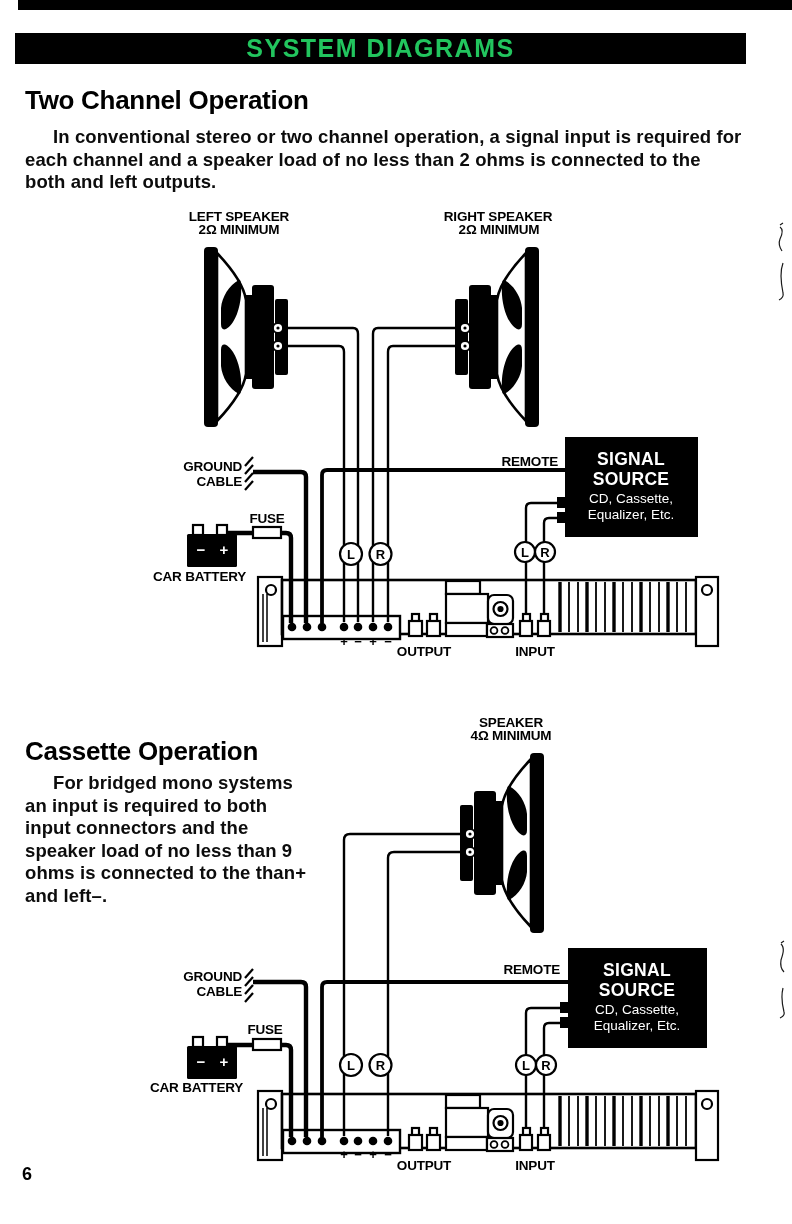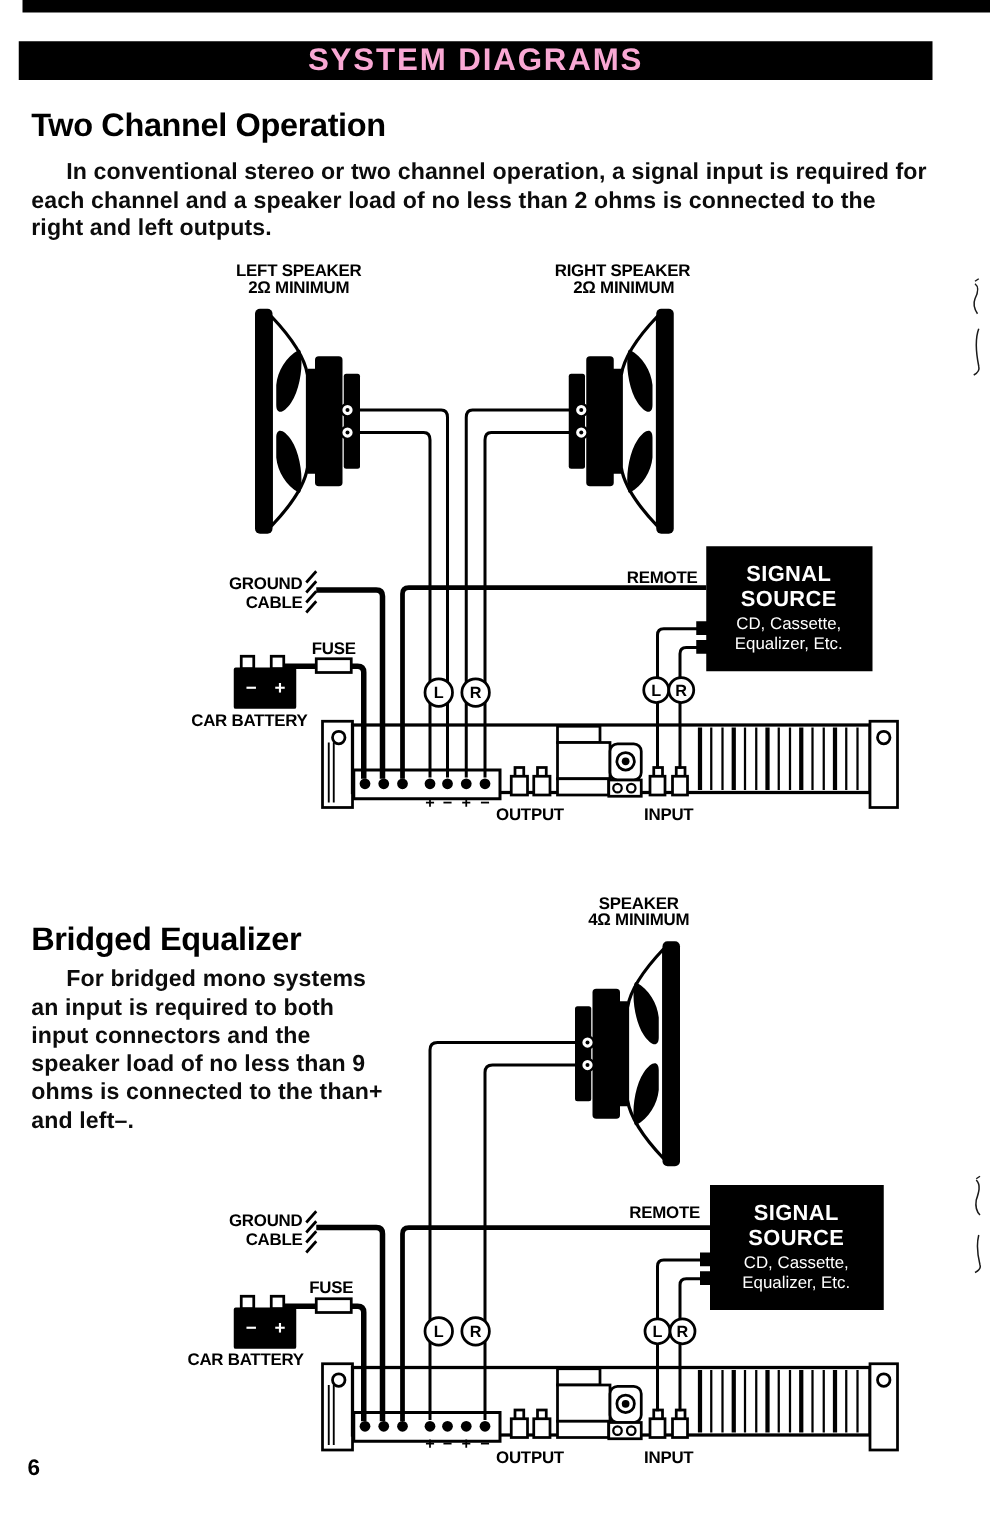--- a/index.html
+++ b/index.html
@@ -4,21 +4,21 @@
 <style>
   html,body { margin:0; padding:0; background:#e8e8e8; }
   .sheet {
     position:relative; width:792px; height:1224px; margin:0 auto;
     background:#ffffff; overflow:hidden;
     font-family:"Liberation Sans", sans-serif; color:#000;
   }
   .top-strip { position:absolute; left:18px; top:0; width:774px; height:10px; background:#000; }
   .title-bar {
     position:absolute; left:15px; top:33px; width:731px; height:31px;
-    background:#000; color:#f9a8d4; display:flex; align-items:center; justify-content:center;
+    background:#000; color:#22c55e; display:flex; align-items:center; justify-content:center;
     font-size:25px; font-weight:bold; letter-spacing:1.5px;
   }
   .h1 { position:absolute; left:25px; font-size:26px; font-weight:bold; letter-spacing:-0.3px; }
   #h1-1 { top:85px; }
   #h1-2 { top:736px; }
   .body-text { position:absolute; left:25px; font-size:18.5px; line-height:22.5px; color:#0c0c0c; letter-spacing:0.1px;font-weight:bold; }
   #p1 { top:126px; width:748px; }
   #p2 { top:772px; width:402px; }
   .indent { padding-left:28px; }
   .pagenum { position:absolute; left:22px; top:1164px; font-size:18px; font-weight:bold; }
@@ -47,24 +47,24 @@
 
   <div class="title-bar">
     <span>SYSTEM DIAGRAMS</span>
   </div>
 
   <div class="h1" id="h1-1">Two Channel Operation</div>
 
   <div class="body-text" id="p1">
     <div class="indent">In conventional stereo or two channel operation, a signal input is required for</div>
     <div>each channel and a speaker load of no less than 2 ohms is connected to the</div>
-    <div>right and left outputs.</div>
+    <div>both and left outputs.</div>
   </div>
 
-  <div class="h1" id="h1-2">Bridged Equalizer</div>
+  <div class="h1" id="h1-2">Cassette Operation</div>
 
   <div class="body-text" id="p2">
     <div class="indent">For bridged mono systems</div>
     <div>an input is required to both</div>
     <div>input connectors and the</div>
     <div>speaker load of no less than 9</div>
     <div>ohms is connected to the than+</div>
     <div>and left–.</div>
   </div>
 

